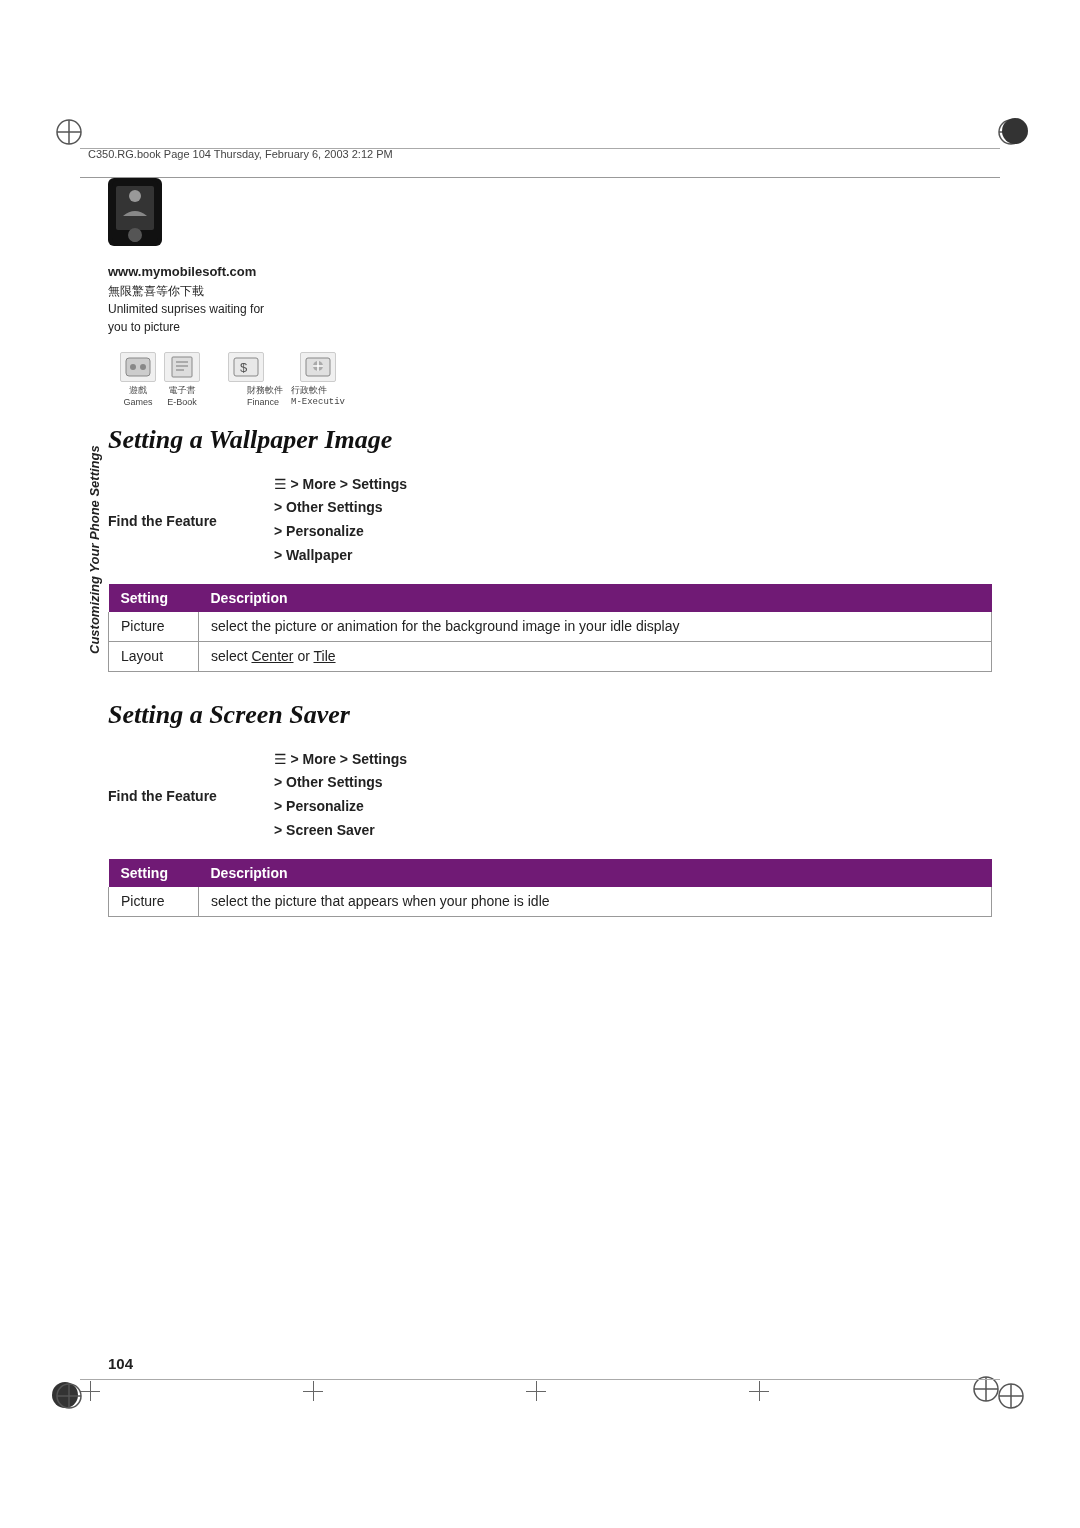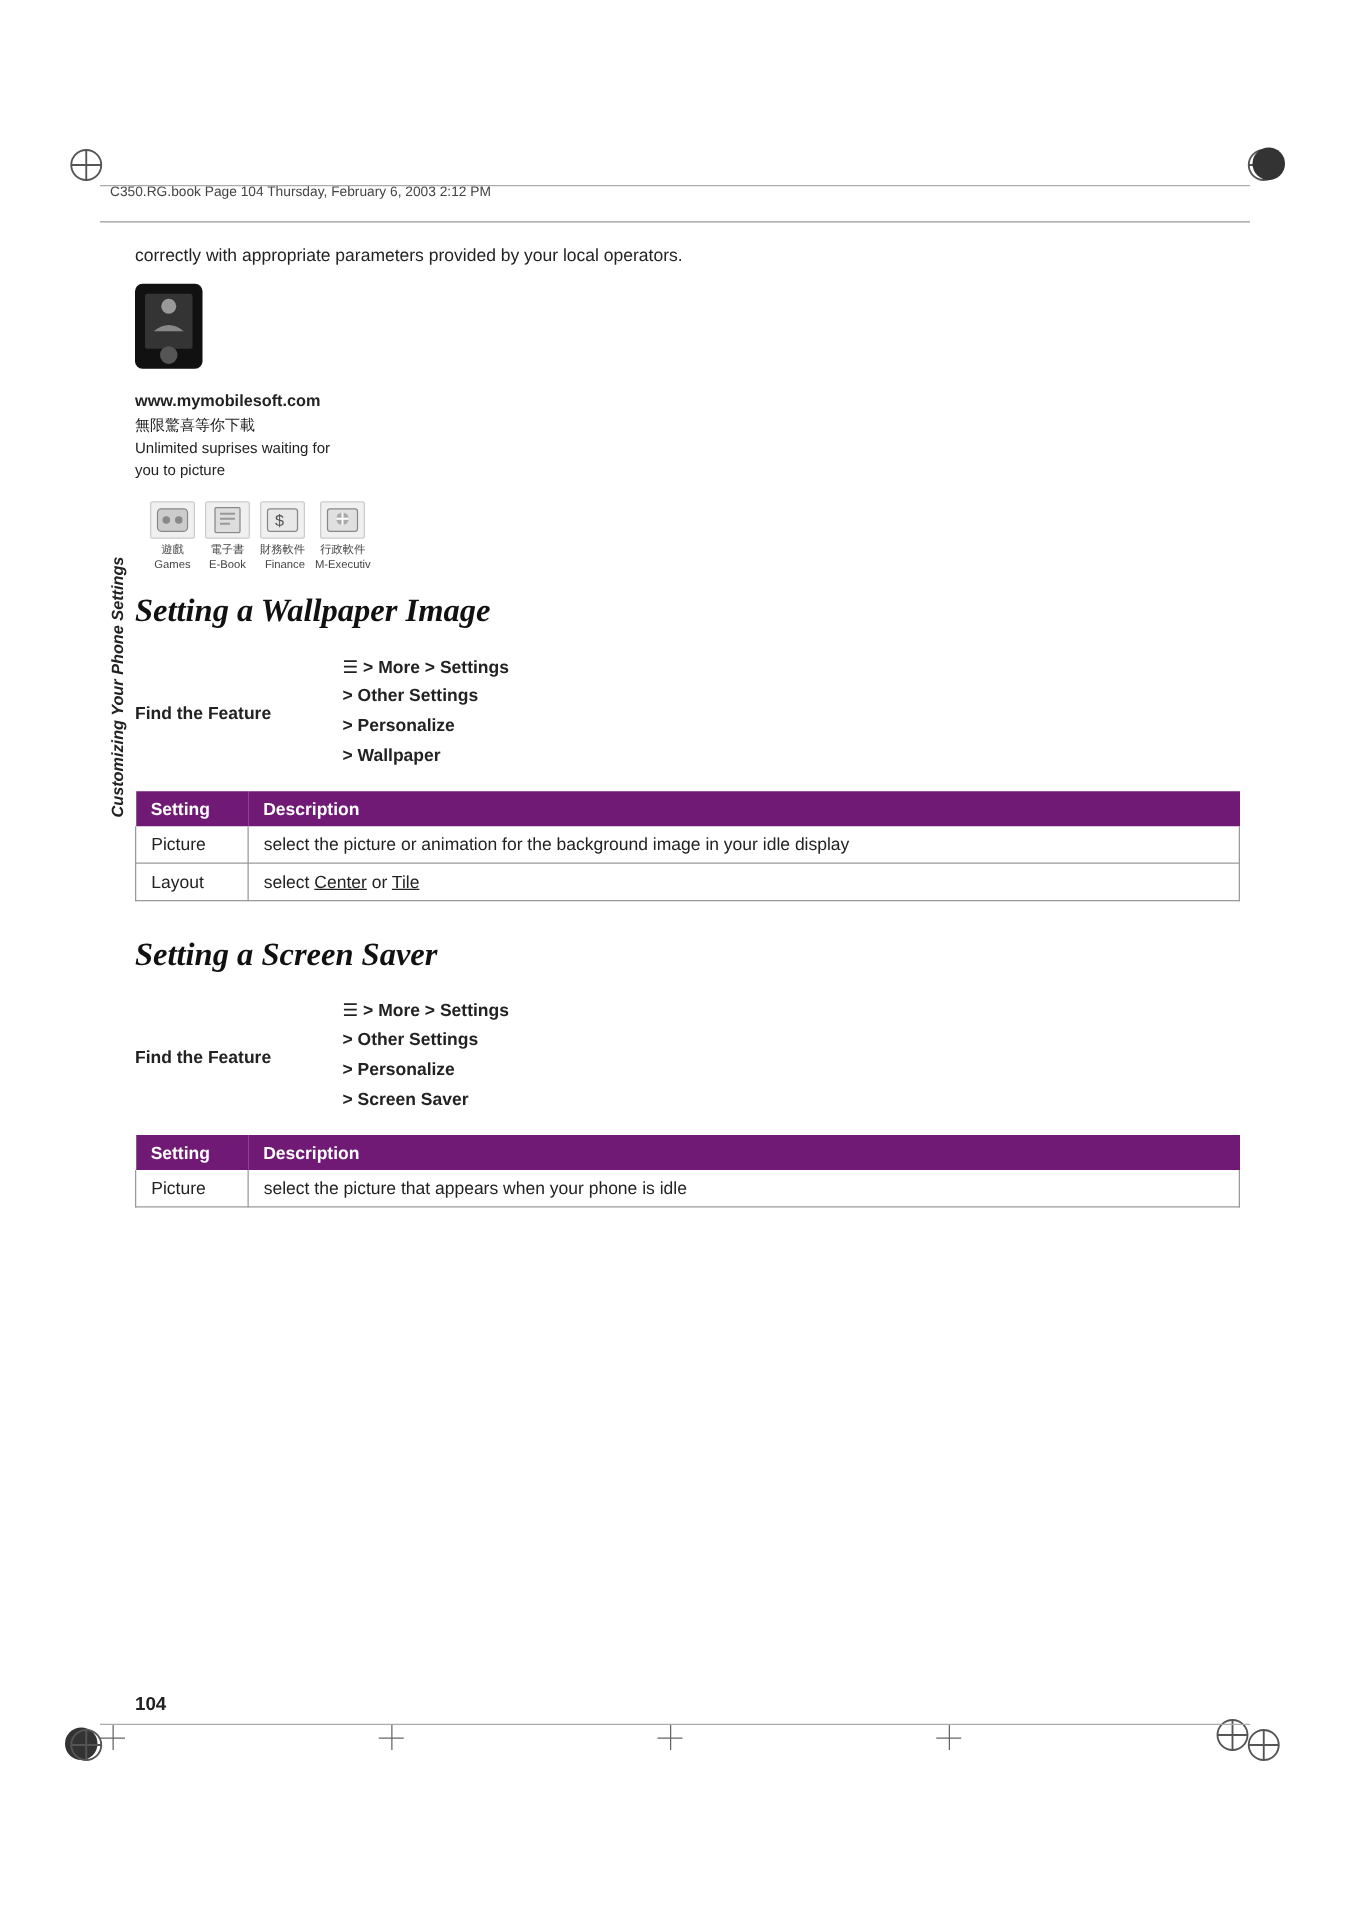--- a/index.html
+++ b/index.html
@@ -301,21 +301,20 @@
 <div class="circle-mark circle-bl"></div>
 
 <div class="header-bar">
   <span class="header-bar-text">C350.RG.book   Page 104   Thursday, February 6, 2003   2:12 PM</span>
 </div>
 
 <div class="sidebar-text">Customizing Your Phone Settings</div>
 
 <div class="main-content">
 
-  <p class="intro-text">correctly with appropriate parameters provided by your local operators.</p>
 
   <div class="ad-banner">
     <div class="ad-phone-icon">
       
       <svg width="54" height="68" viewBox="0 0 54 68">
         <rect x="4" y="2" width="46" height="64" rx="6" fill="#111"></rect>
         <rect x="8" y="8" width="38" height="44" rx="2" fill="#fff" opacity="0.15"></rect>
         <circle cx="27" cy="60" r="4" fill="#555"></circle>
 
         <circle cx="27" cy="18" r="6" fill="#999"></circle>
@@ -352,33 +351,33 @@
         <span style="white-space:pre;text-align:center;">電子書
 E-Book</span>
       </div>
       <div class="ad-icon-item">
         <div class="ad-icon-img">
           <svg width="28" height="22" viewBox="0 0 28 22">
               <rect x="2" y="2" width="24" height="18" rx="2" fill="#e8e8e8" stroke="#888" stroke-width="1"></rect>
               <text x="8" y="16" font-size="13" fill="#555">$</text>
             </svg>
         </div>
-        <span style="white-space:pre;text-align:right;">財務軟件
+        <span style="white-space:pre;text-align:left;margin-left:39px;">財務軟件
 Finance</span>
       </div>
       <div class="ad-icon-item">
         <div class="ad-icon-img">
           <svg width="28" height="22" viewBox="0 0 28 22">
               <rect x="2" y="2" width="24" height="18" rx="2" fill="#e0e0e0" stroke="#888" stroke-width="1"></rect>
               <circle cx="14" cy="10" r="5" fill="#aaa"></circle>
               <line x1="14" y1="5" x2="14" y2="15" stroke="#fff" stroke-width="1.5"></line>
               <line x1="9" y1="10" x2="19" y2="10" stroke="#fff" stroke-width="1.5"></line>
             </svg>
         </div>
-        <span style="white-space:pre;text-align:center;">行政軟件
+        <span style="white-space:pre;text-align:left;font-family:Liberation Mono, monospace;">行政軟件
 M-Executiv</span>
       </div>
     </div>
   </div>
 
   <h1 class="section-title">Setting a Wallpaper Image</h1>
 
   <div class="find-feature-row">
     <span class="find-feature-label">Find the Feature</span>
     <div class="find-feature-path">

